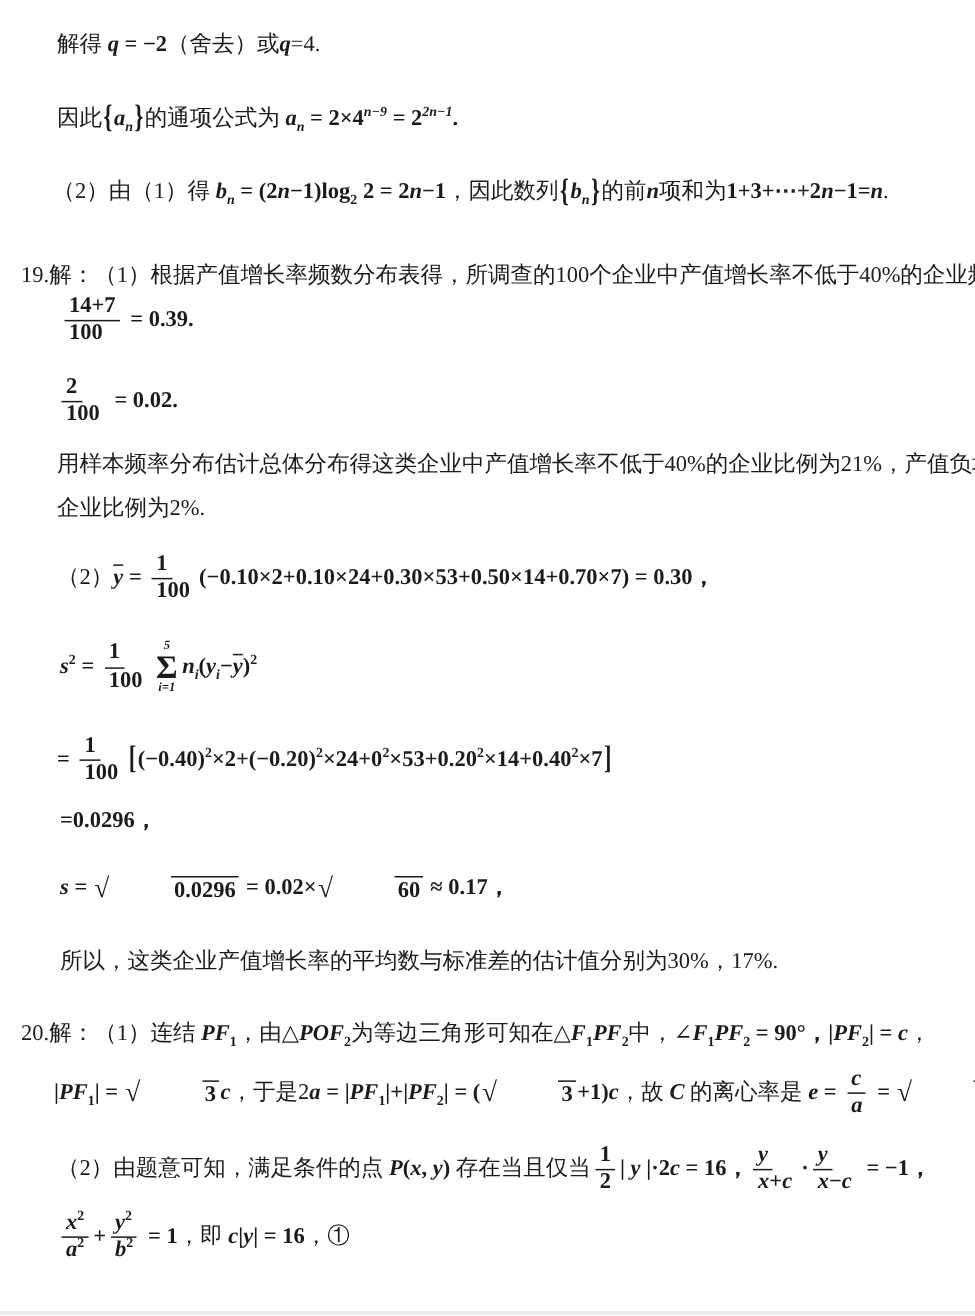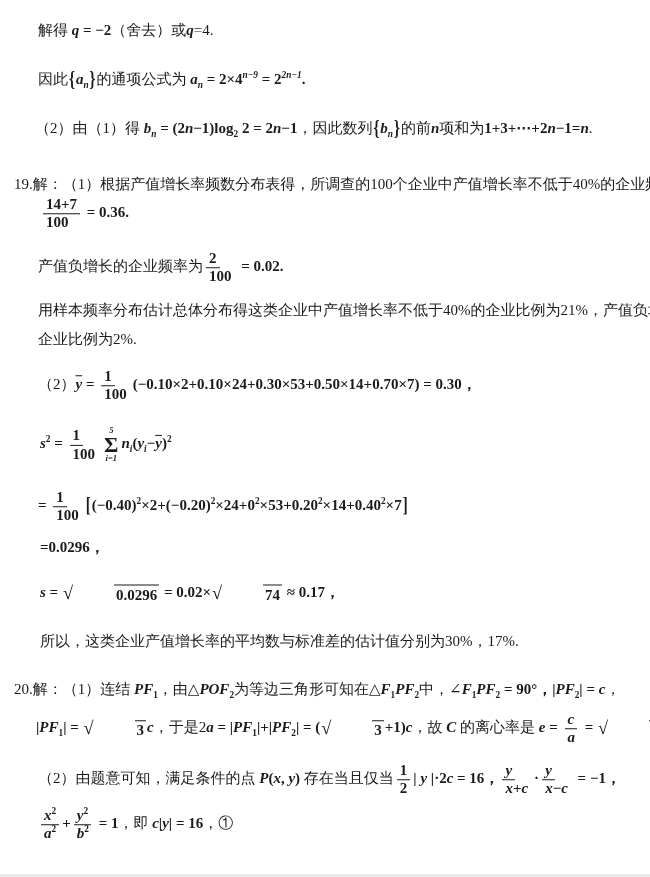--- a/index.html
+++ b/index.html
@@ -53,22 +53,22 @@
 <body>
 
 <div class="page">
   <div class="line l0"><span class="t">解得 </span><span class="i">q</span><span class="t b"> = −2</span><span class="t">（舍去）或</span><span class="i">q</span><span class="t">=4.</span></div>
   <div class="line l1"><span class="t">因此</span><span class="big">{</span><span class="i">a</span><sub class="i">n</sub><span class="big">}</span><span class="t">的通项公式为 </span><span class="i">a</span><sub class="i">n</sub><span class="t b"> = 2×4</span><sup class="i">n−9</sup><span class="t b"> = 2</span><sup class="i">2n−1</sup><span class="t b">.</span></div>
   <div class="line l2"><span class="t">（2）由（1）得 </span><span class="i">b</span><sub class="i">n</sub><span class="t b"> = (2</span><span class="i">n</span><span class="t b">−1)log</span><sub class="t">2</sub><span class="t b"> 2 = 2</span><span class="i">n</span><span class="t b">−1</span><span class="t">，因此数列</span><span class="big">{</span><span class="i">b</span><sub class="i">n</sub><span class="big">}</span><span class="t">的前</span><span class="i">n</span><span class="t">项和为</span><span class="t b">1+3+⋯+2</span><span class="i">n</span><span class="t b">−1=</span><span class="i">n</span><span class="t">.</span></div>
   <div class="line l3"><span class="t">19.解：（1）根据产值增长率频数分布表得，所调查的100个企业中产值增长率不低于40%的企业频率为</span></div>
   <div class="line l4"><span class="frac">
         <span class="num"><span class="t b">14+7</span></span>
         <span class="den"><span class="t b">100</span></span>
-      </span><span class="t b"> = 0.36.</span></div>
-  <div class="line l5"><span class="t">产值负增长的企业频率为</span><span class="frac">
+      </span><span class="t b"> = 0.39.</span></div>
+  <div class="line l5"><span class="frac">
         <span class="num"><span class="t b">2</span></span>
         <span class="den"><span class="t b">100</span></span>
       </span><span class="t b"> = 0.02.</span></div>
   <div class="line l6"><span class="t">用样本频率分布估计总体分布得这类企业中产值增长率不低于40%的企业比例为21%，产值负增长的</span></div>
   <div class="line l7"><span class="t">企业比例为2%.</span></div>
   <div class="line l8"><span class="t">（2）</span><span class="bar">y</span><span class="t b"> = </span><span class="frac">
         <span class="num"><span class="t b">1</span></span>
         <span class="den"><span class="t b">100</span></span>
       </span><span class="t b">(−0.10×2+0.10×24+0.30×53+0.50×14+0.70×7) = 0.30，</span></div>
   <div class="line l9"><span class="i">s</span><sup class="t">2</sup><span class="t b"> = </span><span class="frac">
@@ -82,21 +82,21 @@
   <div class="line l10"><span class="t b">= </span><span class="frac">
         <span class="num"><span class="t b">1</span></span>
         <span class="den"><span class="t b">100</span></span>
       </span><span class="big">[</span><span class="t b">(−0.40)</span><sup class="t">2</sup><span class="t b">×2+(−0.20)</span><sup class="t">2</sup><span class="t b">×24+0</span><sup class="t">2</sup><span class="t b">×53+0.20</span><sup class="t">2</sup><span class="t b">×14+0.40</span><sup class="t">2</sup><span class="t b">×7</span><span class="big">]</span></div>
   <div class="line l11"><span class="t b">=0.0296，</span></div>
   <div class="line l12"><span class="i">s</span><span class="t b"> = </span><span class="sqrt">
         <span class="rad">√</span>
         <span class="vinc">0.0296</span>
       </span><span class="t b"> = 0.02×</span><span class="sqrt">
         <span class="rad">√</span>
-        <span class="vinc">74</span>
+        <span class="vinc">60</span>
       </span><span class="t b"> ≈ 0.17，</span></div>
   <div class="line l13"><span class="t">所以，这类企业产值增长率的平均数与标准差的估计值分别为30%，17%.</span></div>
   <div class="line l14"><span class="t">20.解：（1）连结 </span><span class="i">PF</span><sub class="t">1</sub><span class="t">，由△</span><span class="i">POF</span><sub class="t">2</sub><span class="t">为等边三角形可知在△</span><span class="i">F</span><sub class="t">1</sub><span class="i">PF</span><sub class="t">2</sub><span class="t">中，∠</span><span class="i">F</span><sub class="t">1</sub><span class="i">PF</span><sub class="t">2</sub><span class="t b"> = 90°，</span><span class="t b">|</span><span class="i">PF</span><sub class="t">2</sub><span class="t b">| = </span><span class="i">c</span><span class="t">，</span></div>
   <div class="line l15"><span class="t b">|</span><span class="i">PF</span><sub class="t">1</sub><span class="t b">| = </span><span class="sqrt">
         <span class="rad">√</span>
         <span class="vinc">3</span>
       </span><span class="i">c</span><span class="t">，于是2</span><span class="i">a</span><span class="t b"> = |</span><span class="i">PF</span><sub class="t">1</sub><span class="t b">|+|</span><span class="i">PF</span><sub class="t">2</sub><span class="t b">| = (</span><span class="sqrt">
         <span class="rad">√</span>
         <span class="vinc">3</span>
       </span><span class="t b">+1)</span><span class="i">c</span><span class="t">，故 </span><span class="i">C</span><span class="t"> 的离心率是 </span><span class="i">e</span><span class="t b"> = </span><span class="frac">

